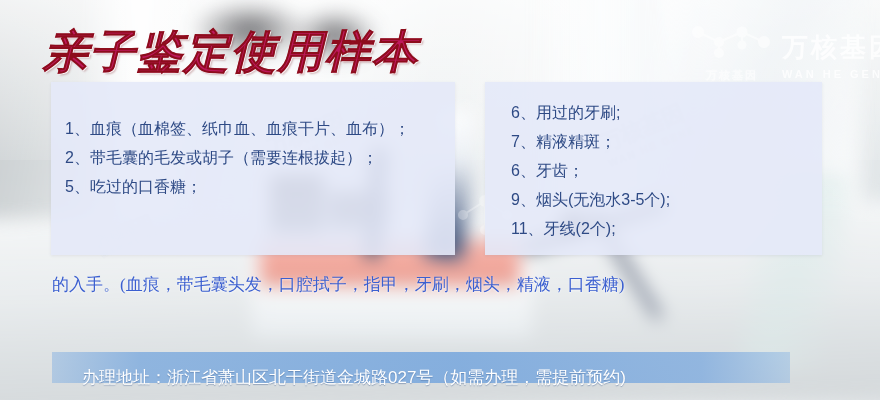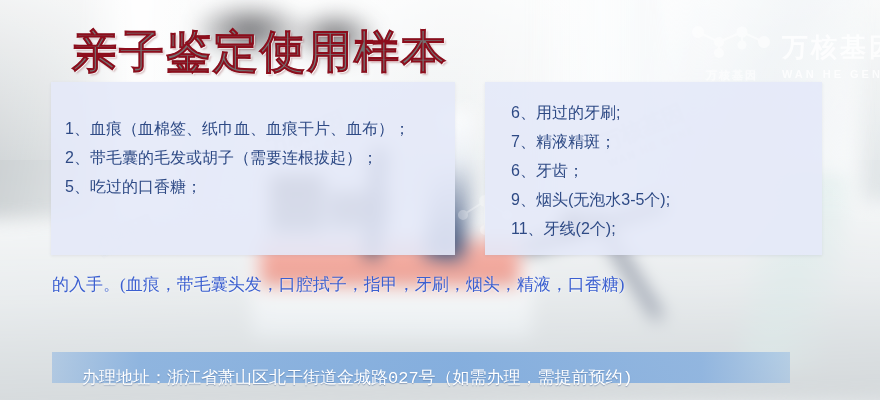--- a/index.html
+++ b/index.html
@@ -119,25 +119,25 @@
   .wm-d1{left:268px;top:118px;font-size:20px;}
   .wm-d1 small{display:block;font-size:9px;letter-spacing:2px;}
   .wm-d2{left:600px;top:112px;font-size:22px;}
   .wm-d2 small{display:block;font-size:10px;letter-spacing:2px;}
   .wm-d3{left:95px;top:218px;font-size:15px;opacity:.75;}
   .wm-d3 small{display:block;font-size:8px;letter-spacing:2px;}
   .wm-mol{position:absolute;left:455px;top:185px;opacity:.5;}
 
   
   .title{
-    position:absolute;left:72px;top:22px;
+    position:absolute;left:43px;top:22px;
     font-family:"Liberation Serif","DejaVu Serif",serif;
-    font-size:45px;font-weight:700;
+    font-size:45px;font-weight:700;font-style:italic;
     letter-spacing:2px;white-space:nowrap;
-    color:#737373;
+    color:#be185d;
     text-shadow:
        1px 1px 0 rgba(255,255,255,.85),
        2px 2px 2px rgba(120,20,30,.28);
     -webkit-text-stroke:0.6px #8d0d1c;
   }
 
   
   .panel{
     position:absolute;top:82px;height:173px;
     background:rgba(228,233,248,.90);
@@ -167,21 +167,21 @@
 
   
   .addr{
     position:absolute;left:52px;top:352px;width:738px;height:31px;
     background:linear-gradient(90deg,rgba(142,182,226,.55) 0%,rgba(126,171,222,.82) 12%,
                rgba(118,166,221,.85) 55%,rgba(128,172,223,.80) 88%,rgba(150,188,228,.55) 100%);
     display:flex;align-items:center;
   }
   .addr span{
     color:#ffffff;font-size:17px;white-space:nowrap;padding-left:30px;
-    font-family:Liberation Mono, monospace;
+    font-family:Liberation Sans, sans-serif;
     text-shadow:0 1px 1px rgba(60,90,140,.45);
     margin-top:19px;
   }
 </style>
 </head>
 <body>
 
 <div id="poster">
 
   <div class="bg">

